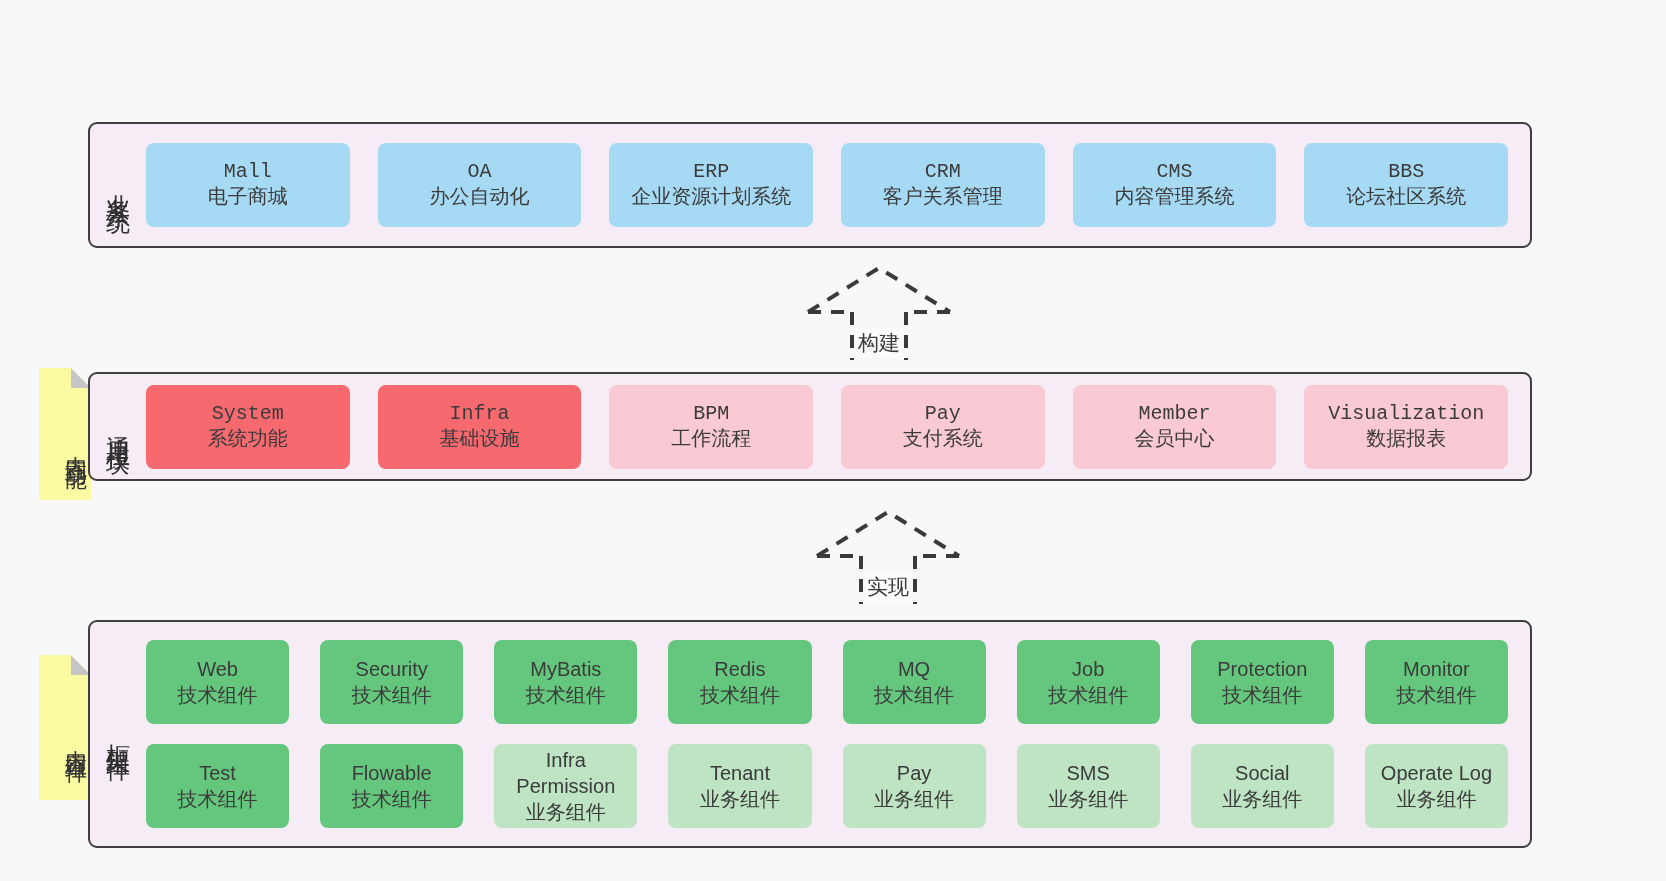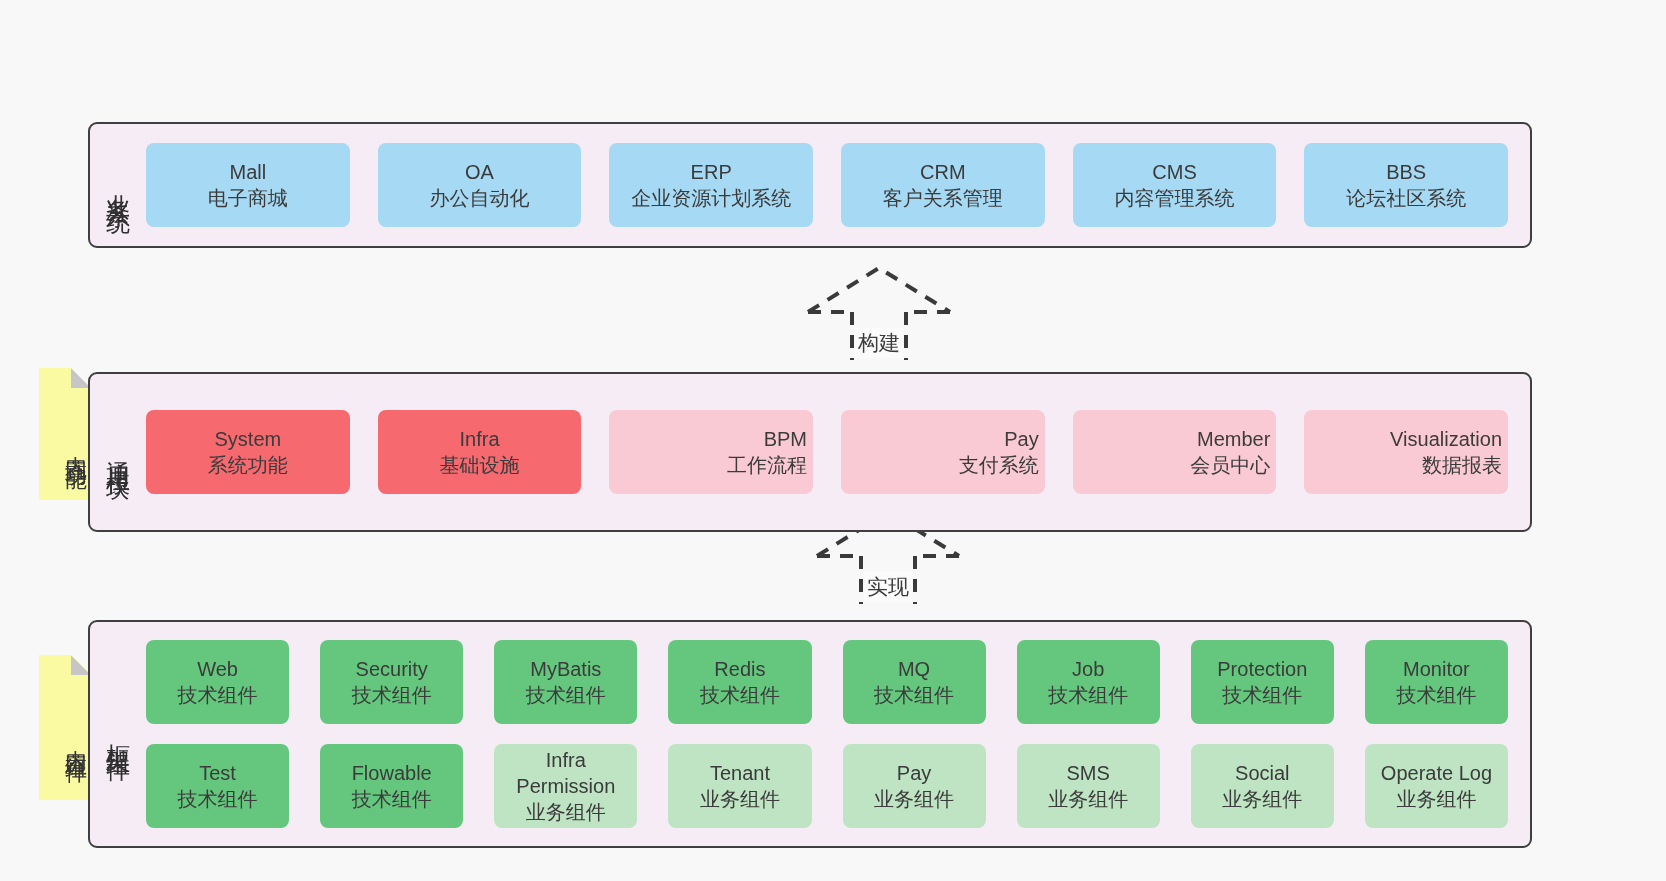--- a/index.html
+++ b/index.html
@@ -15,47 +15,47 @@
   
   .panel {
     position:absolute; left:88px; width:1444px;
     background:var(--panel-bg,#f6ecf5);
     border:2px solid var(--panel-border,#3f3f3f);
     border-radius:9px;
     display:flex;
     z-index:2;
   }
   .panel-1 { top:122px; height:126px; }
-  .panel-2 { top:372px; height:160px; }
+  .panel-2 { top:372px; height:109px; }
   .panel-3 { top:620px; height:228px; }
 
   .panel-label {
     width:56px; flex:0 0 56px;
     display:flex; align-items:center; justify-content:center;
     writing-mode:vertical-rl; text-orientation:upright;
     font-size:24px; letter-spacing:5px; color:#2f2f2f;
     padding:6px 0;
   }
   .panel-rows {
     flex:1; display:flex; flex-direction:column; justify-content:center;
     gap:20px; padding:10px 22px 10px 0;
   }
   .row { display:flex; }
-  .row-6 { gap:28px; }
+  .row-6 { gap:28px;font-family:Liberation Mono, monospace; }
   .row-8 { gap:31px; }
 
   .box {
     flex:1; height:84px; border-radius:8px;
     display:flex; flex-direction:column; align-items:center; justify-content:center;
     text-align:center; font-size:20px; line-height:1.3;
     padding:2px 6px;
   }
   .c-blue   { background:var(--blue,#a6d9f3); }
   .c-red    { background:var(--red,#f5696f); }
-  .c-pink   { background:var(--pink,#facad4);align-items:flex-end; }
+  .c-pink   { background:var(--pink,#facad4); }
   .c-green  { background:var(--green,#64c77d); }
   .c-lgreen { background:var(--green-light,#bee4c3); }
 
   
   .arrow { position:absolute; width:150px; height:96px; z-index:1; }
   .arrow-1 { left:804px; top:264px; }
   .arrow-2 { left:813px; top:508px; }
   .arrow svg { position:absolute; inset:0; }
   .arrow-label {
     position:absolute; left:50%; top:47px; transform:translateX(-50%);

